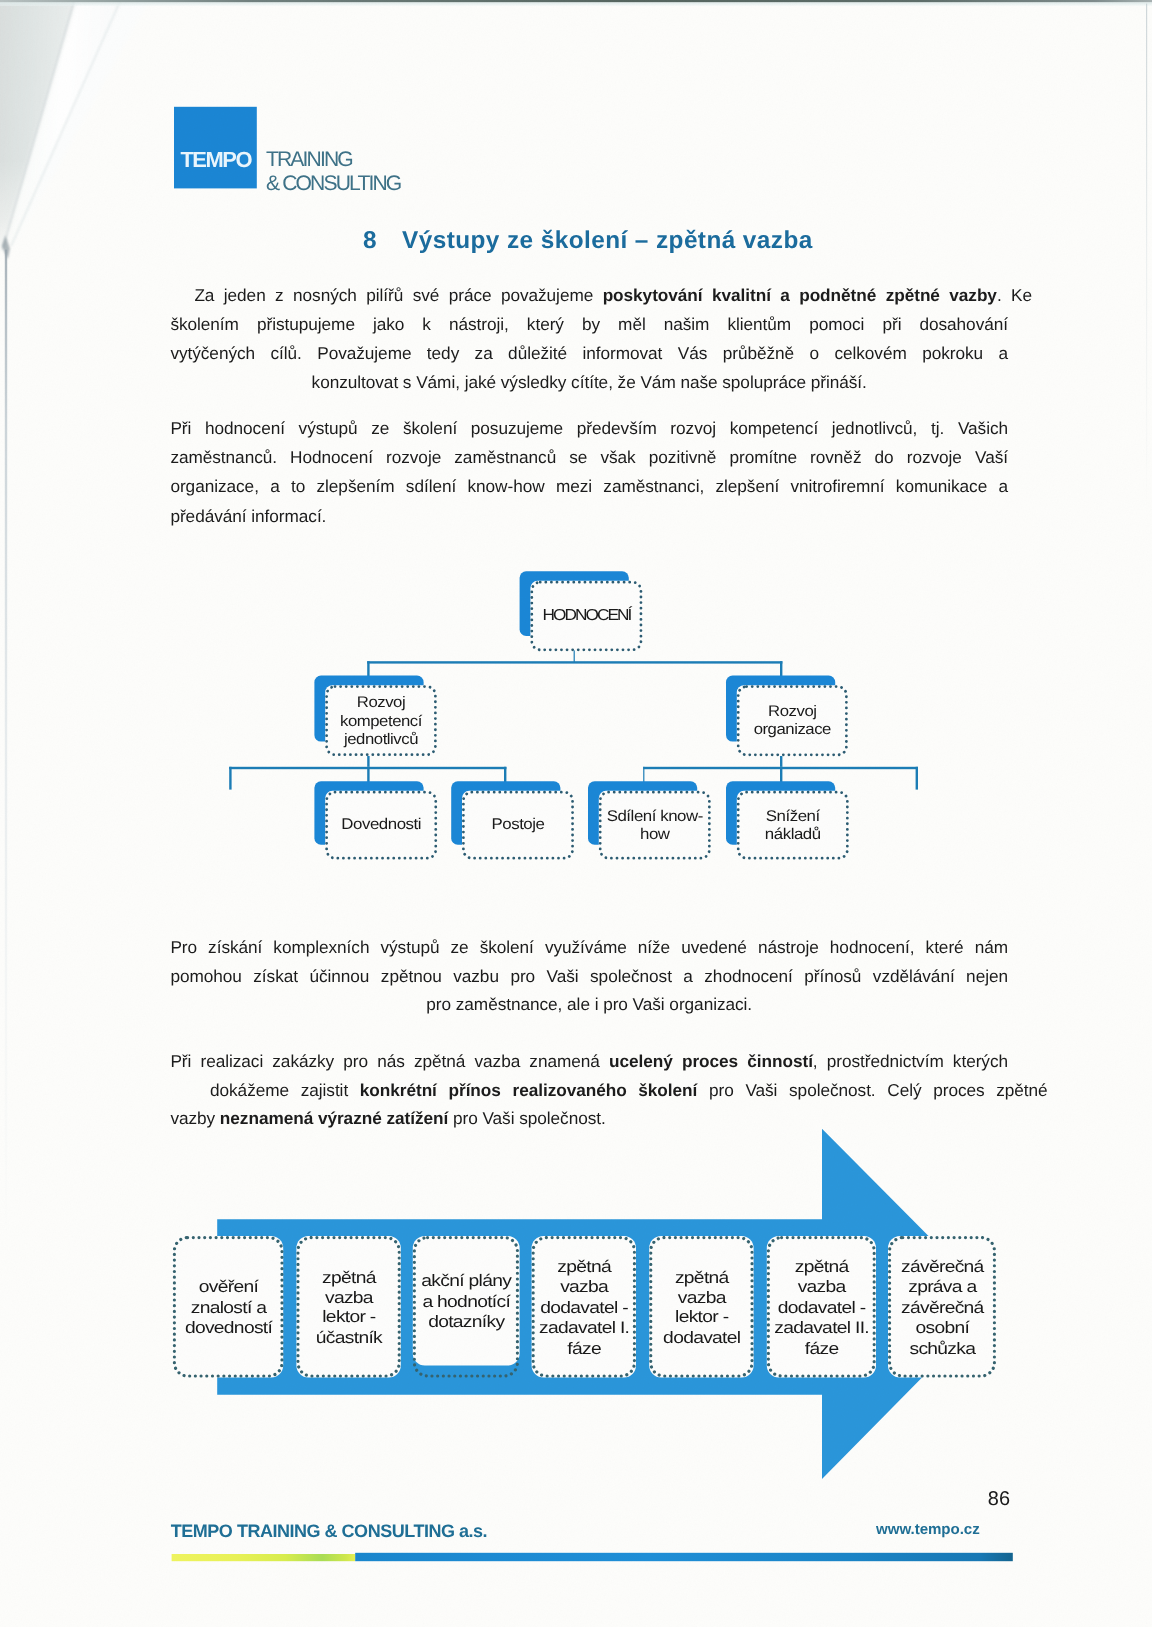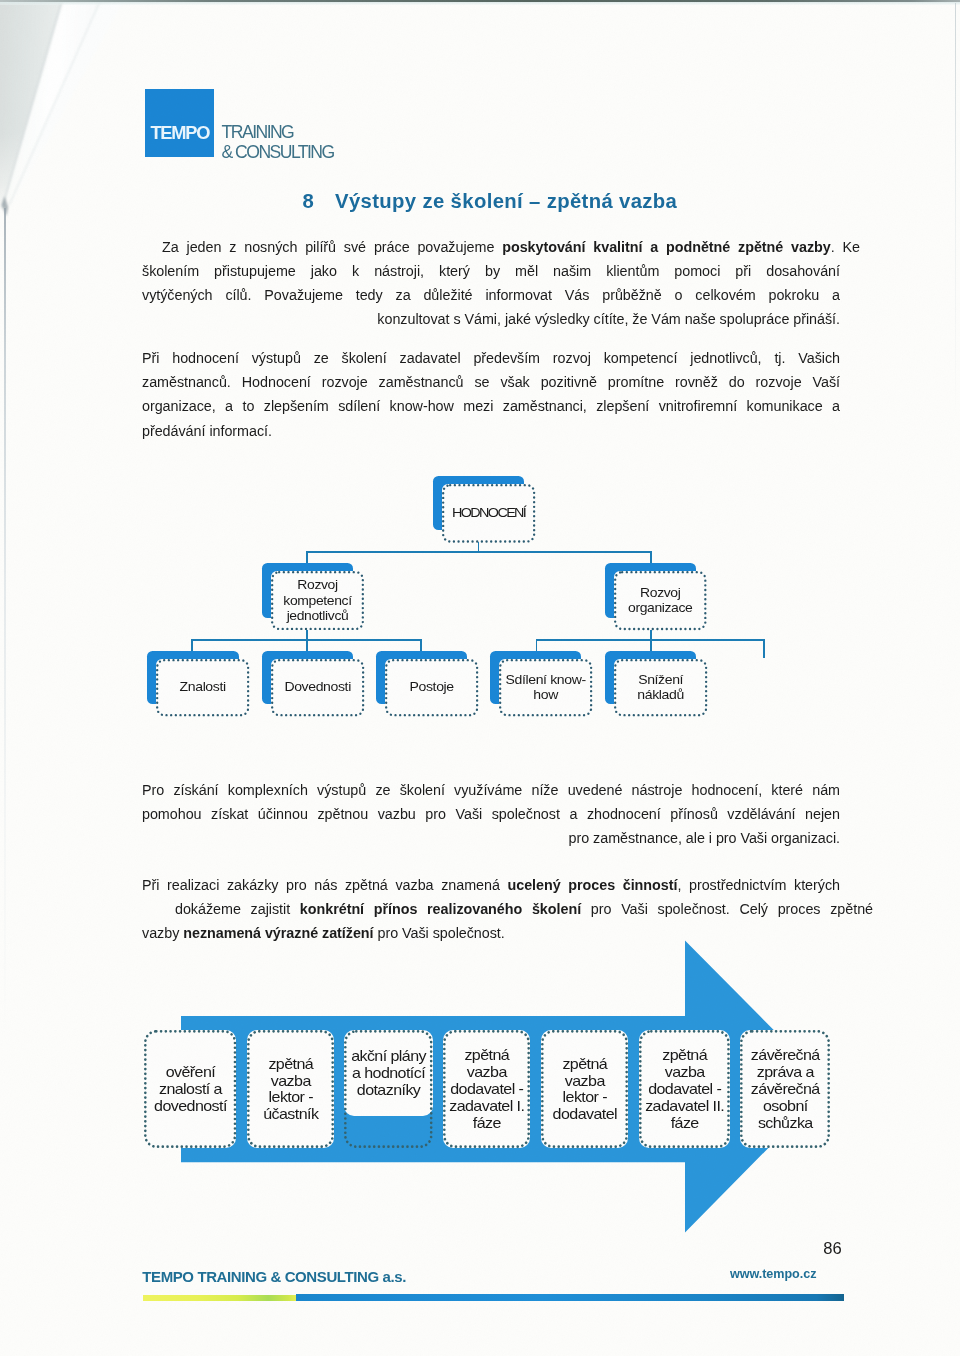--- a/index.html
+++ b/index.html
@@ -121,28 +121,28 @@
   </div>
 
   <div class="h-sec">
     <span class="num">8</span><span>Výstupy ze školení – zpětná vazba</span>
   </div>
 
   <div id="paras">
       <div class="para" style="left: 142px; top: 237.5px; width: 698px; text-align: justify; margin-left: 20px;"><span>Za jeden z nosných pilířů své práce považujeme </span><b>poskytování kvalitní a podnětné zpětné vazby</b><span>. Ke</span><span class="jf"></span></div>
       <div class="para" style="left: 142px; top: 261.7px; width: 698px; text-align: justify;"><span>školením přistupujeme jako k nástroji, který by měl našim klientům pomoci při dosahování</span><span class="jf"></span></div>
       <div class="para" style="left: 142px; top: 285.9px; width: 698px; text-align: justify;"><span>vytýčených cílů. Považujeme tedy za důležité informovat Vás průběžně o celkovém pokroku a</span><span class="jf"></span></div>
-      <div class="para" style="left: 142px; top: 310.1px; width: 698px; text-align: right;"><span>konzultovat s Vámi, jaké výsledky cítíte, že Vám naše spolupráce přináší.</span></div>
-      <div class="para" style="left: 142px; top: 348.9px; width: 698px; text-align: justify;"><span>Při hodnocení výstupů ze školení zadavatel především rozvoj kompetencí jednotlivců, tj. Vašich</span><span class="jf"></span></div>
+      <div class="para" style="left: 142px; top: 310.1px; width: 698px; text-align: center;"><span>konzultovat s Vámi, jaké výsledky cítíte, že Vám naše spolupráce přináší.</span></div>
+      <div class="para" style="left: 142px; top: 348.9px; width: 698px; text-align: justify;"><span>Při hodnocení výstupů ze školení posuzujeme především rozvoj kompetencí jednotlivců, tj. Vašich</span><span class="jf"></span></div>
       <div class="para" style="left: 142px; top: 373.1px; width: 698px; text-align: justify;"><span>zaměstnanců. Hodnocení rozvoje zaměstnanců se však pozitivně promítne rovněž do rozvoje Vaší</span><span class="jf"></span></div>
       <div class="para" style="left: 142px; top: 397.3px; width: 698px; text-align: justify;"><span>organizace, a to zlepšením sdílení know-how mezi zaměstnanci, zlepšení vnitrofiremní komunikace a</span><span class="jf"></span></div>
       <div class="para" style="left: 142px; top: 421.5px; width: 698px; text-align: left;"><span>předávání informací.</span></div>
       <div class="para" style="left: 142px; top: 780.9px; width: 698px; text-align: justify;"><span>Pro získání komplexních výstupů ze školení využíváme níže uvedené nástroje hodnocení, které nám</span><span class="jf"></span></div>
       <div class="para" style="left: 142px; top: 805.1px; width: 698px; text-align: justify;"><span>pomohou získat účinnou zpětnou vazbu pro Vaši společnost a zhodnocení přínosů vzdělávání nejen</span><span class="jf"></span></div>
-      <div class="para" style="left: 142px; top: 829.3px; width: 698px; text-align: right;"><span>pro zaměstnance, ale i pro Vaši organizaci.</span></div>
+      <div class="para" style="left: 142px; top: 829.3px; width: 698px; text-align: center;"><span>pro zaměstnance, ale i pro Vaši organizaci.</span></div>
       <div class="para" style="left: 142px; top: 875.5px; width: 698px; text-align: justify;"><span>Při realizaci zakázky pro nás zpětná vazba znamená </span><b>ucelený proces činností</b><span>, prostřednictvím kterých</span><span class="jf"></span></div>
       <div class="para" style="left: 142px; top: 899.7px; width: 698px; text-align: justify; margin-left: 33px;"><span>dokážeme zajistit </span><b>konkrétní přínos realizovaného školení</b><span> pro Vaši společnost. Celý proces zpětné</span><span class="jf"></span></div>
       <div class="para" style="left: 142px; top: 923.9px; width: 698px; text-align: left;"><span>vazby </span><b>neznamená výrazné zatížení</b><span> pro Vaši společnost.</span></div>
     </div>
 
   <div class="dia" id="hierarchy">
       <div class="nbox" style="left: 441.8px; top: 483.6px; width: 93.3px; height: 58.7px;">
         <div class="sh" style="left: -9.2px; top: -7.8px; width: 91.3px; height: 54.7px;"></div>
         <div class="fr" style="left: 0px; top: 0px; width: 93.3px; height: 58.7px; font-size: 13.2px; line-height: 16px; letter-spacing: -1.5px;">
           <div style="width: 100%; transform: scaleX(1.09); transform-origin: center center;">
@@ -185,31 +185,20 @@
       <div class="ln" style="left: 306px; top: 630.1px; width: 1.9px; height: 8.7px;"></div>
       <div class="ln" style="left: 649.8px; top: 630.1px; width: 1.9px; height: 8.7px;"></div>
       <div class="ln" style="left: 191.2px; top: 638.8px; width: 230.5px; height: 2px;"></div>
       <div class="ln" style="left: 191.2px; top: 638.8px; width: 1.9px; height: 19.7px;"></div>
       <div class="ln" style="left: 306px; top: 638.8px; width: 1.9px; height: 19.7px;"></div>
       <div class="ln" style="left: 420px; top: 638.8px; width: 1.9px; height: 19.7px;"></div>
       <div class="ln" style="left: 535.5px; top: 638.8px; width: 229px; height: 2px;"></div>
       <div class="ln" style="left: 535.5px; top: 638.8px; width: 1.9px; height: 19.7px;"></div>
       <div class="ln" style="left: 649.8px; top: 638.8px; width: 1.9px; height: 19.7px;"></div>
       <div class="ln" style="left: 762.8px; top: 638.8px; width: 1.9px; height: 19.7px;"></div>
-      <div class="nbox" style="left: 156.4px; top: 658.5px; width: 93.3px; height: 57.3px;">
-        <div class="sh" style="left: -9.2px; top: -7.8px; width: 91.3px; height: 53.3px;"></div>
-        <div class="fr" style="left: 0px; top: 0px; width: 93.3px; height: 57.3px; font-size: 12.9px; line-height: 15.5px; letter-spacing: -0.35px;">
-          <div style="width: 100%; transform: scaleX(1.09); transform-origin: center center;">
-            <div>Znalosti</div>
-          </div>
-        </div>
-        <svg class="dots" width="93.3" height="57.3">
-          <rect x="1.175" y="1.175" width="90.95" height="54.949999999999996" rx="7" ry="7" fill="none" stroke="#2c5c72" stroke-width="2.35" stroke-linecap="round" stroke-dasharray="0.01 4.65"></rect>
-        </svg>
-      </div>
       <div class="nbox" style="left: 270.7px; top: 658.5px; width: 93.3px; height: 57.3px;">
         <div class="sh" style="left: -9.2px; top: -7.8px; width: 91.3px; height: 53.3px;"></div>
         <div class="fr" style="left: 0px; top: 0px; width: 93.3px; height: 57.3px; font-size: 12.9px; line-height: 15.5px; letter-spacing: -0.35px;">
           <div style="width: 100%; transform: scaleX(1.09); transform-origin: center center;">
             <div>Dovednosti</div>
           </div>
         </div>
         <svg class="dots" width="93.3" height="57.3">
           <rect x="1.175" y="1.175" width="90.95" height="54.949999999999996" rx="7" ry="7" fill="none" stroke="#2c5c72" stroke-width="2.35" stroke-linecap="round" stroke-dasharray="0.01 4.65"></rect>
         </svg>
@@ -268,21 +257,21 @@
         <div style="width: 100%; transform: scaleX(1.155); transform-origin: center center;">
           <div>zpětná</div>
           <div>vazba</div>
           <div>lektor -</div>
           <div>účastník</div>
         </div>
         <svg class="dots" width="87" height="118">
           <rect x="1.325" y="1.325" width="84.35" height="115.35" rx="11" ry="11" fill="none" stroke="#35636f" stroke-width="2.65" stroke-linecap="round" stroke-dasharray="0.01 4.74"></rect>
         </svg>
       </div>
-      <div class="abox" style="left: 204px; top: 95.4px; width: 88.5px; height: 86px;">
+      <div class="abox" style="left: 204px; top: 95.4px; width: 88.5px; height: 108px;">
         <div style="width: 100%; transform: scaleX(1.155); transform-origin: center center;">
           <div>akční plány</div>
           <div>a hodnotící</div>
           <div>dotazníky</div>
         </div>
         <svg class="dots" width="88.5" height="118">
           <rect x="1.325" y="1.325" width="85.85" height="115.35" rx="11" ry="11" fill="none" stroke="#35636f" stroke-width="2.65" stroke-linecap="round" stroke-dasharray="0.01 4.74"></rect>
         </svg>
       </div>
       <div class="abox" style="left: 303px; top: 95.4px; width: 87px; height: 118px;">

